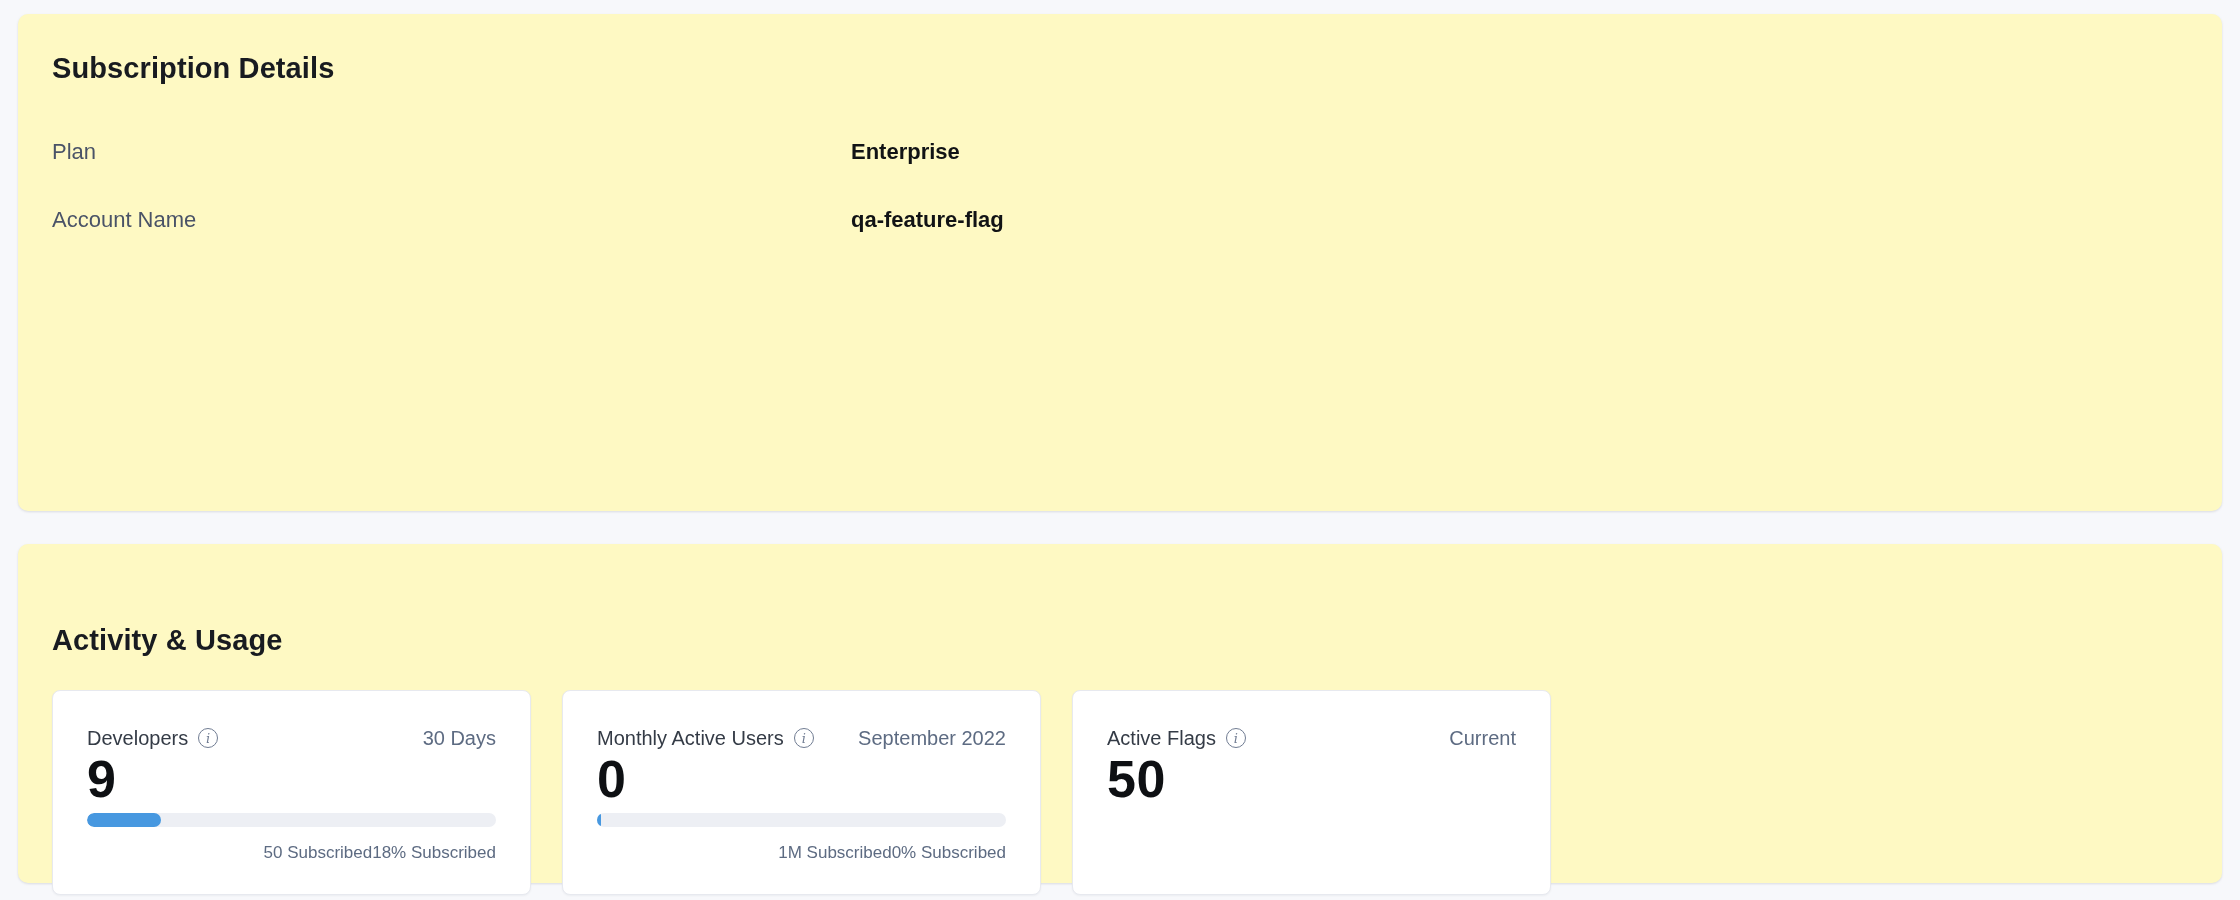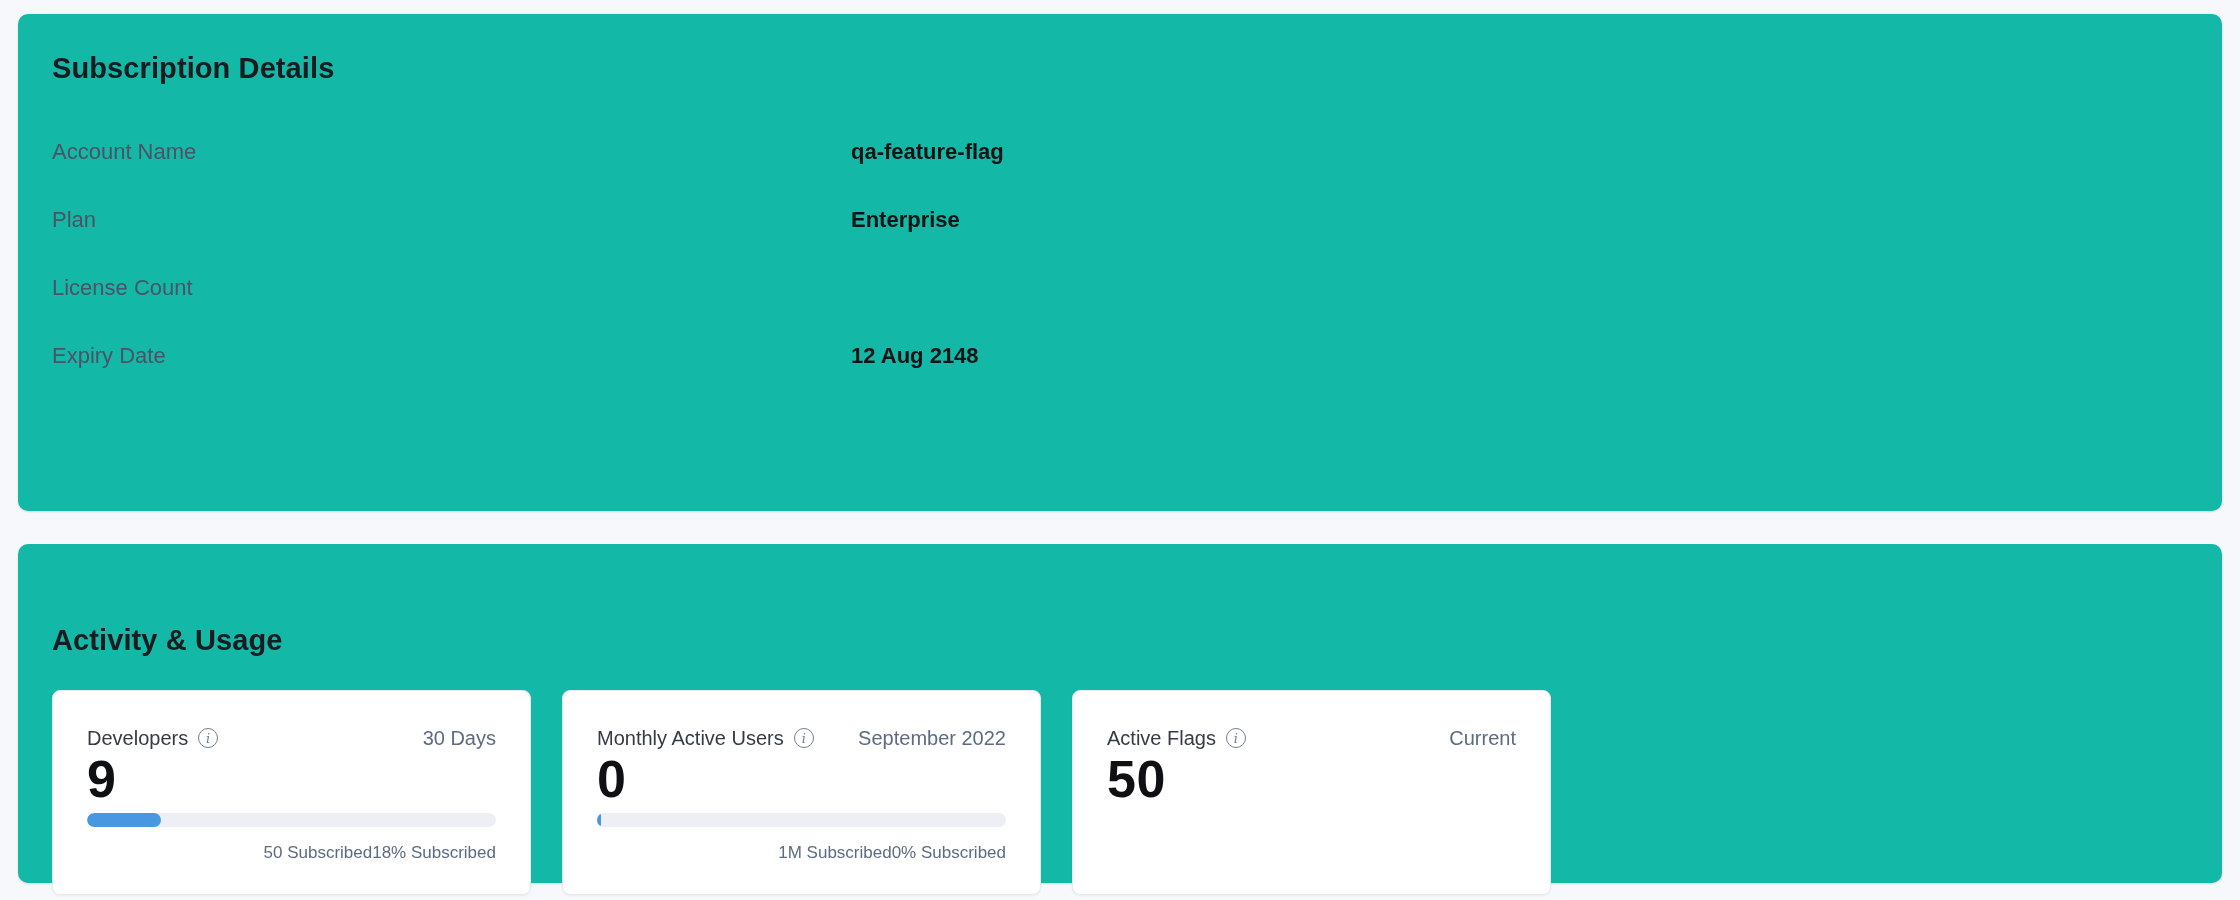--- a/index.html
+++ b/index.html
@@ -7,21 +7,21 @@
   body {
     width: 2240px;
     height: 900px;
     background: #f7f8fb;
     font-family: "Liberation Sans", sans-serif;
     color: #16181c;
     padding: 14px 18px;
     overflow: hidden;
   }
   .card {
-    background: #14b8a6;
+    background: #fef9c3;
     border-radius: 10px;
     box-shadow: 0 1px 3px rgba(23,30,50,.08), 0 1px 2px rgba(23,30,50,.05);
   }
   #subscription-card {
     height: 497px;
     padding: 36px 34px 0;
     margin-bottom: 33px;
   }
   .section-title {
     font-size: 29px;
@@ -120,45 +120,38 @@
     color: #5d6b82;
   }
 </style>
 </head>
 <body>
 
 <section class="card" id="subscription-card">
   <h2 class="section-title">Subscription Details</h2>
 
   <div class="detail-row">
+    <div class="row-label">Plan</div>
+    <div class="row-values">
+      <div>Enterprise</div>
+    </div>
+  </div>
+
+  <div class="detail-row">
     <div class="row-label">Account Name</div>
     <div class="row-values">
       <div>qa-feature-flag</div>
     </div>
   </div>
 
   <div class="detail-row">
-    <div class="row-label">Plan</div>
     <div class="row-values">
-      <div>Enterprise</div>
-    </div>
-  </div>
-
-  <div class="detail-row">
-    <div class="row-label">License Count</div>
-    <div class="row-values">
-    </div>
-  </div>
-
-  <div class="detail-row">
-    <div class="row-label">Expiry Date</div>
-    <div class="row-values">
-      <div>12 Aug 2148</div>
-    </div>
-  </div>
+    </div>
+  </div>
+
 </section>
 
 <section class="card" id="activity-card">
   <h2 class="section-title">Activity &amp; Usage</h2>
 
   <div class="mini-row">
 
     <div class="mini-card">
       <div class="mini-header">
         <div class="metric-wrap">

